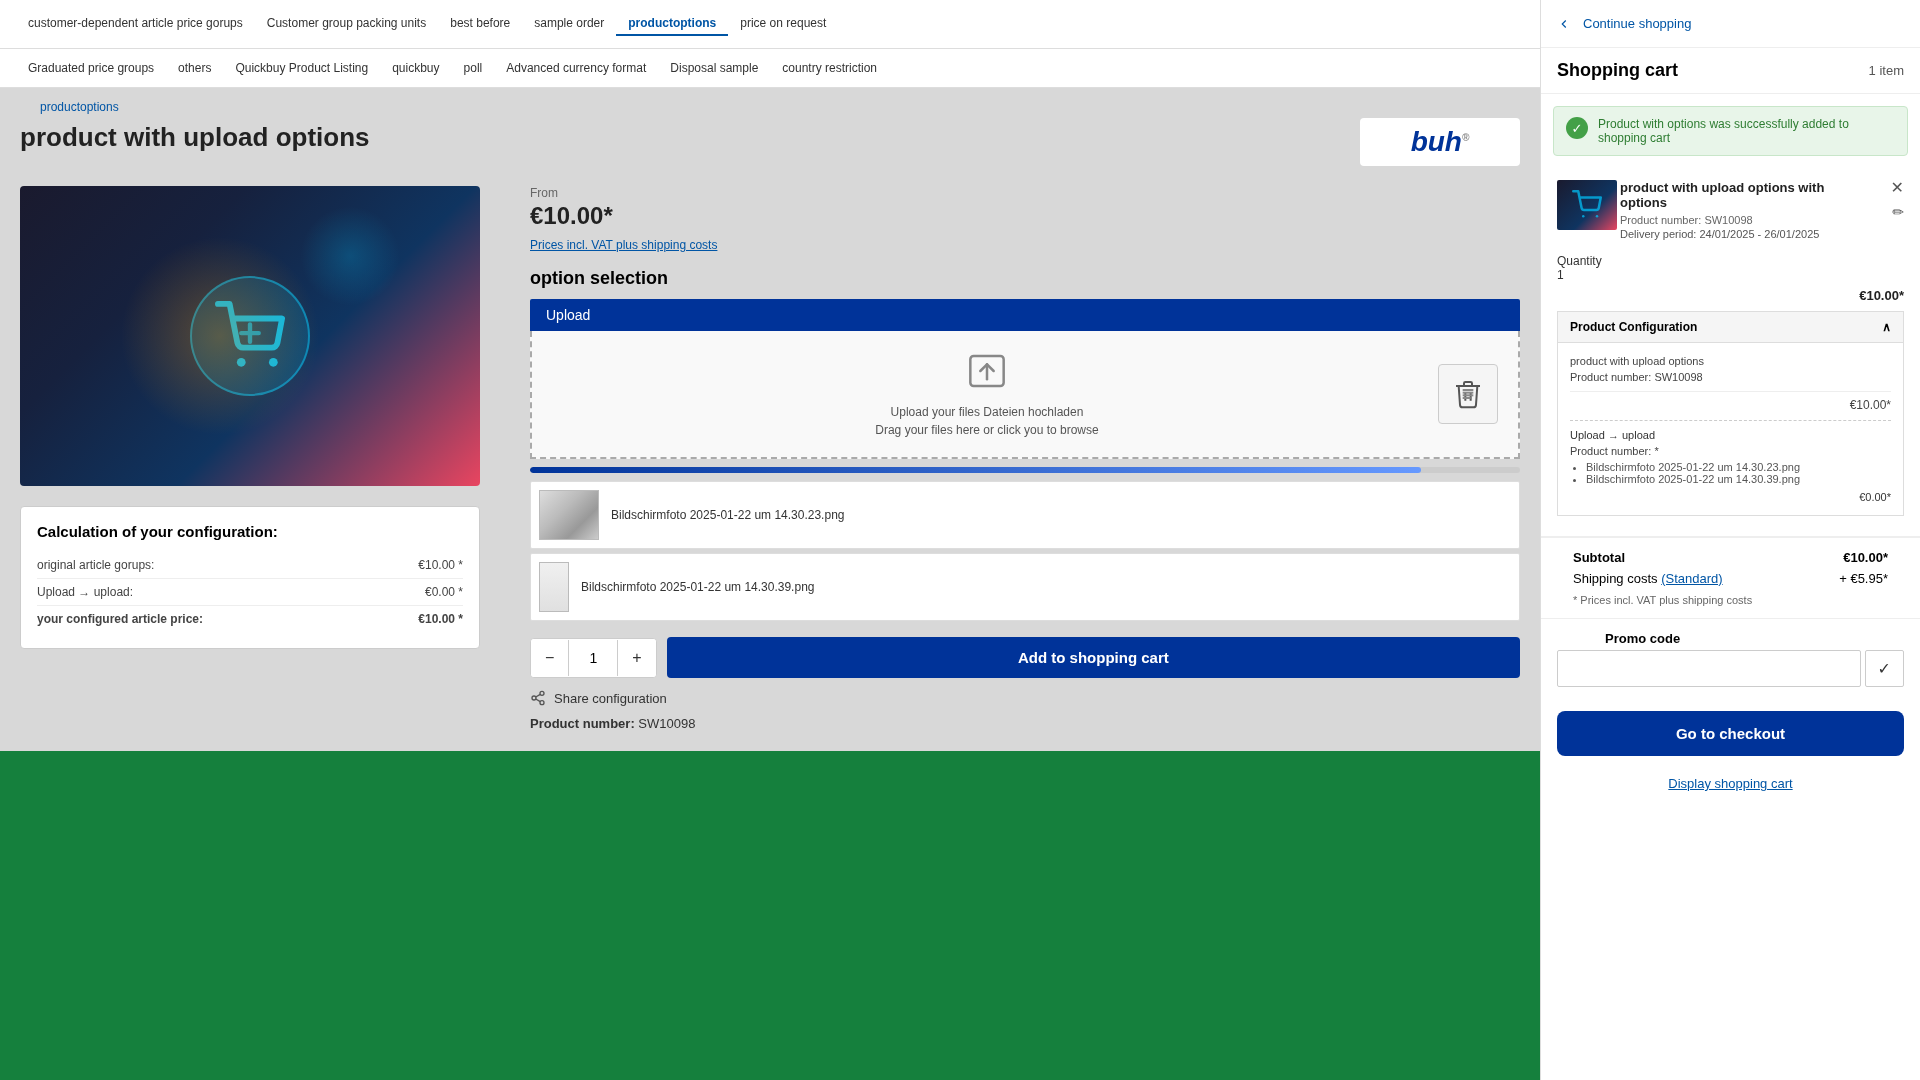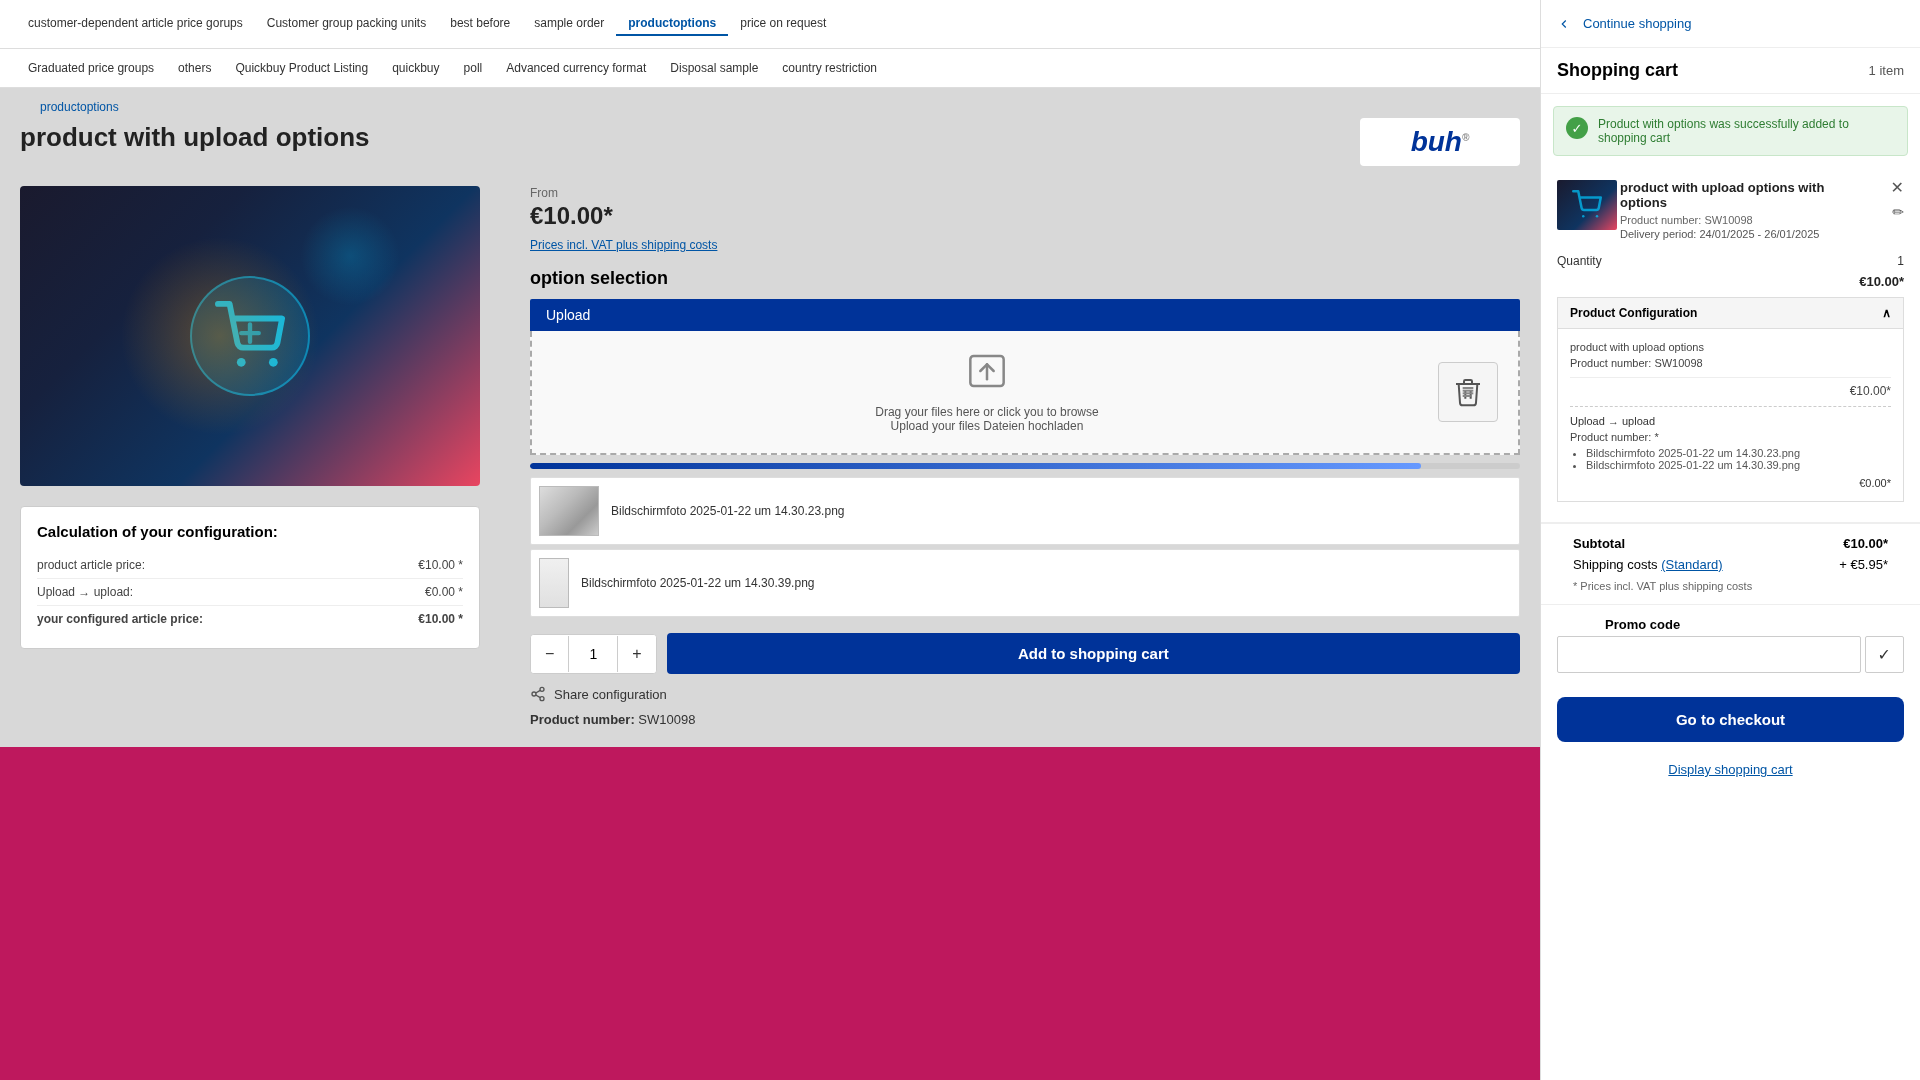--- a/index.html
+++ b/index.html
@@ -1,21 +1,21 @@
 <!DOCTYPE html>
 <html><head>
   <meta charset="utf-8">
   <style>
     * { box-sizing: border-box; margin: 0; padding: 0; }
     body { font-family: Arial, sans-serif; font-size: 13px; background: #e8e8e8; display: flex; height: 1080px; overflow: hidden; }
 
     
     .main-content {
       flex: 1;
-      background: #be185d;
+      background: #15803d;
       overflow-y: auto;
       min-width: 0;
     }
 
     
     .top-nav {
       background: #fff;
       padding: 12px 16px;
       border-bottom: 1px solid #ddd;
       display: flex;
@@ -491,20 +491,21 @@
       color: #555;
       margin-bottom: 8px;
     }
 
     .cart-qty-row {
       display: flex;
       justify-content: space-between;
       font-size: 12px;
       color: #333;
       margin-top: 6px;
+      flex-direction: column;
     }
 
     .cart-item-price {
       font-size: 13px;
       font-weight: bold;
       text-align: right;
       color: #222;
       margin-top: 6px;
     }
 
@@ -712,21 +713,21 @@
             </svg>
           </div>
 
           <div style="position:absolute;width:200px;height:200px;border-radius:50%;background:radial-gradient(circle, rgba(255,150,0,0.3) 0%, transparent 70%);top:50px;left:100px;pointer-events:none;"></div>
           <div style="position:absolute;width:100px;height:100px;border-radius:50%;background:radial-gradient(circle, rgba(0,200,255,0.2) 0%, transparent 70%);top:20px;right:80px;pointer-events:none;"></div>
         </div>
 
         <div class="calculation-box">
           <h3>Calculation of your configuration:</h3>
           <div class="calc-row">
-            <span>product article price:</span>
+            <span>original article gorups:</span>
             <span>€10.00 *</span>
           </div>
           <div class="calc-row">
             <span>Upload → upload:</span>
             <span>€0.00 *</span>
           </div>
           <div class="calc-row bold">
             <span>your configured article price:</span>
             <span>€10.00 *</span>
           </div>
@@ -746,22 +747,22 @@
         <div class="upload-label">Upload</div>
         <div class="upload-dropzone">
           <div class="upload-text-area">
             <div style="font-size: 24px; color: #888; margin-bottom: 8px;">
               <svg width="40" height="40" viewBox="0 0 24 24" fill="none" stroke="#888" stroke-width="1.5">
                 <rect x="2" y="3" width="20" height="18" rx="2" stroke="#888"></rect>
                 <path d="M8 12 L12 8 L16 12" stroke="#888" stroke-linecap="round" stroke-linejoin="round"></path>
                 <path d="M12 8 L12 17" stroke="#888" stroke-linecap="round"></path>
               </svg>
             </div>
+            <div>Upload your files Dateien hochladen</div>
             <div style="margin-top:4px;">Drag your files here or click you to browse</div>
-            <div>Upload your files Dateien hochladen</div>
           </div>
           <div class="delete-btn">
             <svg width="32" height="32" viewBox="0 0 24 24" fill="none" stroke="#555" stroke-width="1.5">
               <polyline points="3 6 5 6 21 6"></polyline>
               <path d="M19 6l-1 14a2 2 0 0 1-2 2H8a2 2 0 0 1-2-2L5 6"></path>
               <path d="M10 11v6M14 11v6"></path>
               <path d="M9 6V4a1 1 0 0 1 1-1h4a1 1 0 0 1 1 1v2"></path>
               <line x1="4" y1="6" x2="4" y2="6"></line>
               <line x1="5" y1="6" x2="5" y2="6"></line>
 

